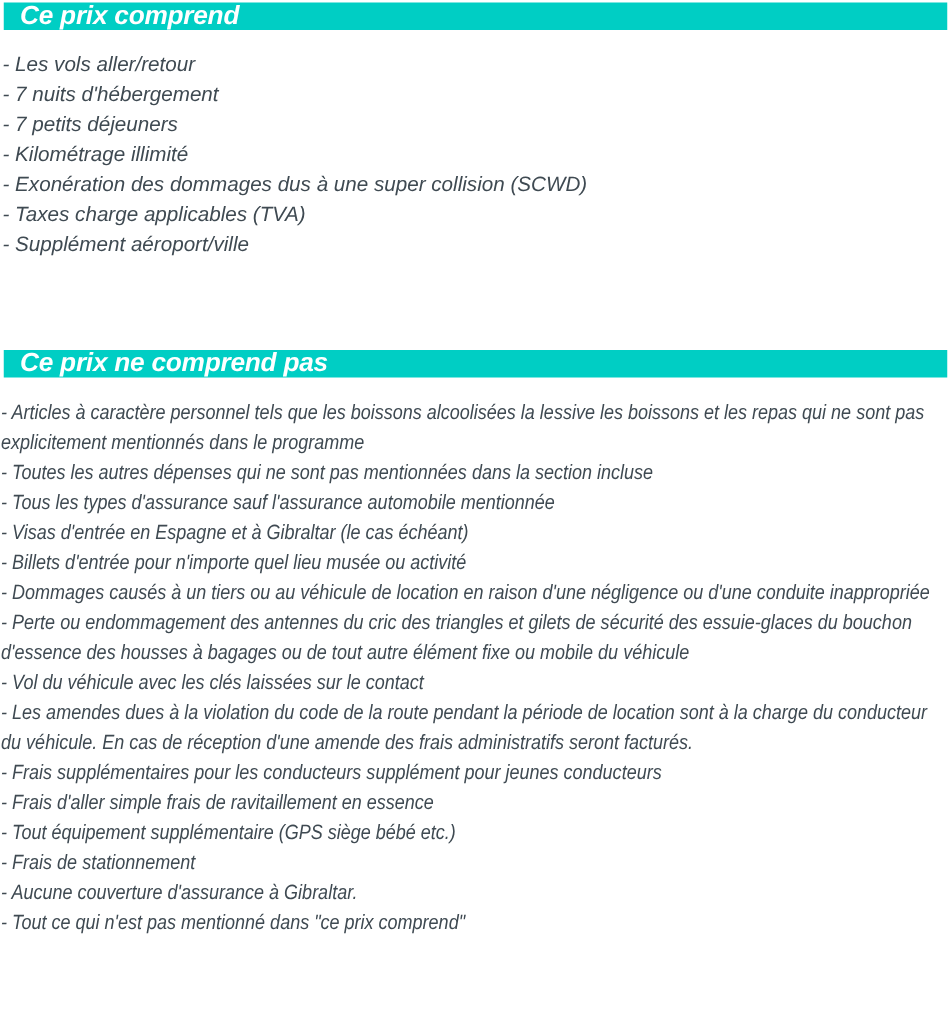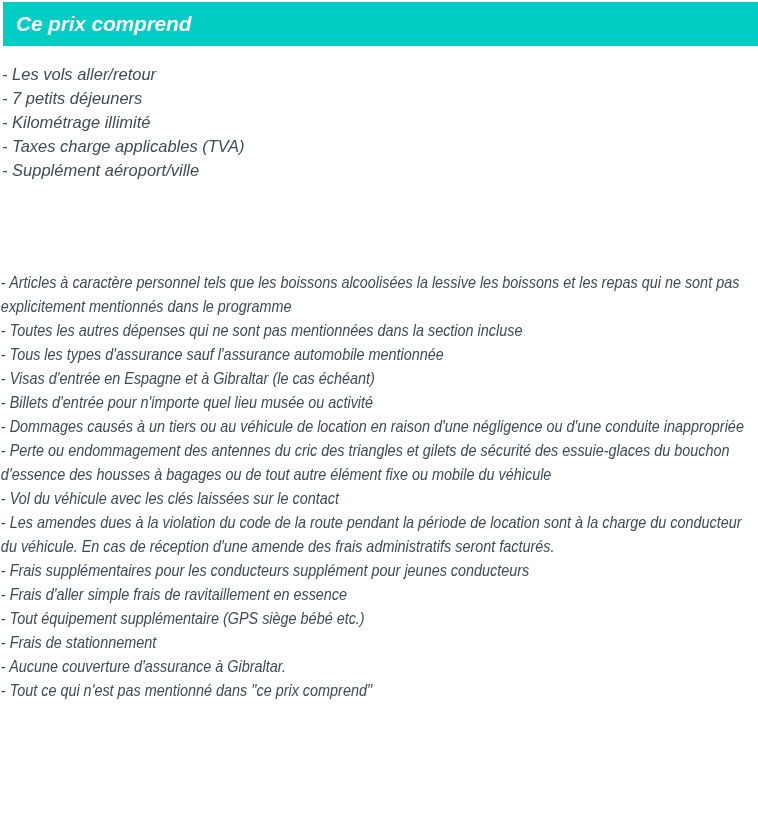--- a/index.html
+++ b/index.html
@@ -15,21 +15,21 @@
   }
   .page {
     width: 758px;
   }
   section {
     display: block;
   }
   .section-bar {
     background: var(--accent, #00cec4);
     margin: 2px 0 0 3px;
-    height: 44px;
+    height: 22px;
     display: flex;
     align-items: center;
     padding-left: 13px;
     box-sizing: border-box;
   }
   .section-title {
     margin: 0;
     color: var(--header-text, #ffffff);
     font-size: 21px;
     font-weight: bold;
@@ -66,28 +66,33 @@
 <body style="background: rgb(255, 255, 255);">
 
 <div class="page">
 
   <section class="section-includes">
     <div class="section-bar">
       <h2 class="section-title">Ce prix comprend</h2>
     </div>
     <div class="list normal">
         <div class="list-item">- Les vols aller/retour</div>
+        <div class="list-item">- 7 nuits d'hébergement</div>
         <div class="list-item">- 7 petits déjeuners</div>
         <div class="list-item">- Kilométrage illimité</div>
+        <div class="list-item">- Exonération des dommages dus à une super collision (SCWD)</div>
         <div class="list-item">- Taxes charge applicables (TVA)</div>
         <div class="list-item">- Supplément aéroport/ville</div>
       </div>
   </section>
 
   <section class="section-excludes">
+    <div class="section-bar">
+      <h2 class="section-title">Ce prix ne comprend pas</h2>
+    </div>
     <div class="list condensed">
         <div class="list-item">- Articles à caractère personnel tels que les boissons alcoolisées la lessive les boissons et les repas qui ne sont pas explicitement mentionnés dans le programme</div>
         <div class="list-item">- Toutes les autres dépenses qui ne sont pas mentionnées dans la section incluse</div>
         <div class="list-item">- Tous les types d'assurance sauf l'assurance automobile mentionnée</div>
         <div class="list-item">- Visas d'entrée en Espagne et à Gibraltar (le cas échéant)</div>
         <div class="list-item">- Billets d'entrée pour n'importe quel lieu musée ou activité</div>
         <div class="list-item">- Dommages causés à un tiers ou au véhicule de location en raison d'une négligence ou d'une conduite inappropriée</div>
         <div class="list-item">- Perte ou endommagement des antennes du cric des triangles et gilets de sécurité des essuie-glaces du bouchon d'essence des housses à bagages ou de tout autre élément fixe ou mobile du véhicule</div>
         <div class="list-item">- Vol du véhicule avec les clés laissées sur le contact</div>
         <div class="list-item">- Les amendes dues à la violation du code de la route pendant la période de location sont à la charge du conducteur du véhicule. En cas de réception d'une amende des frais administratifs seront facturés.</div>

